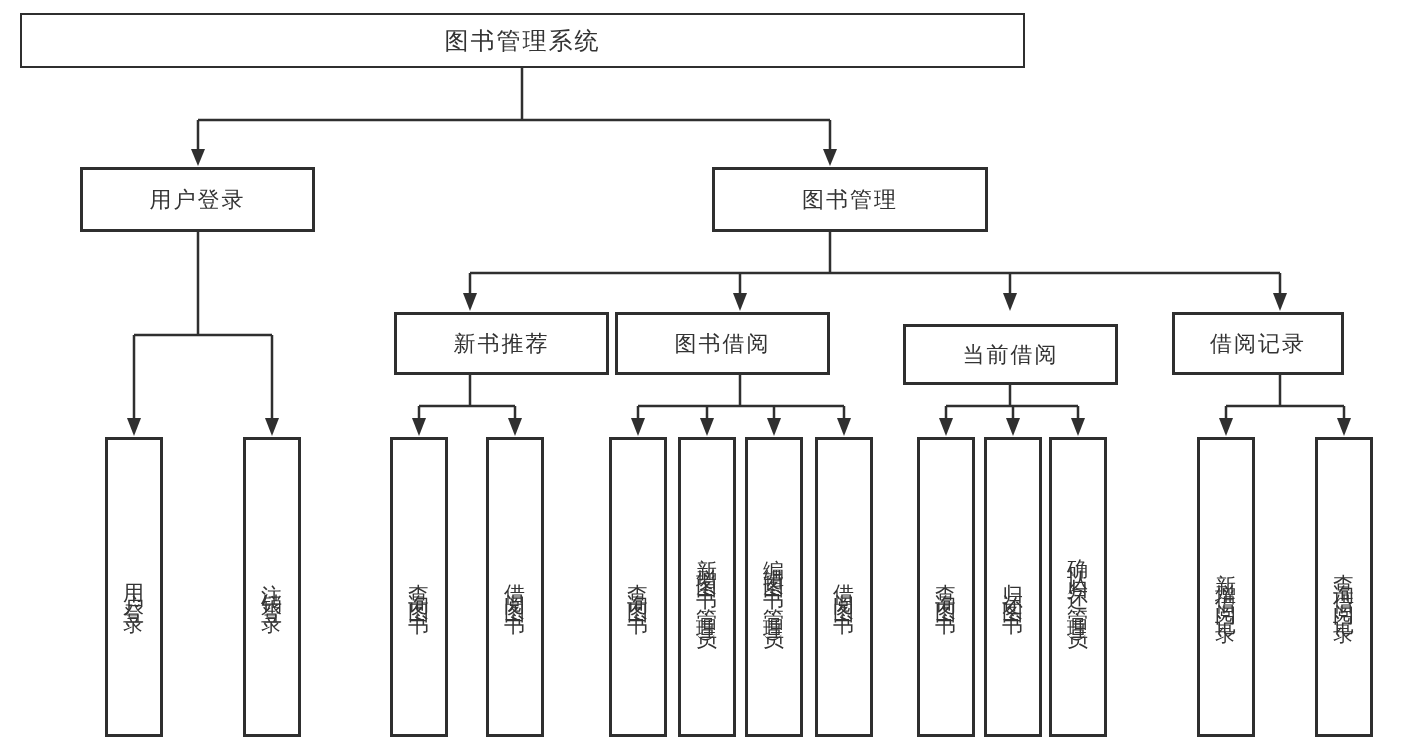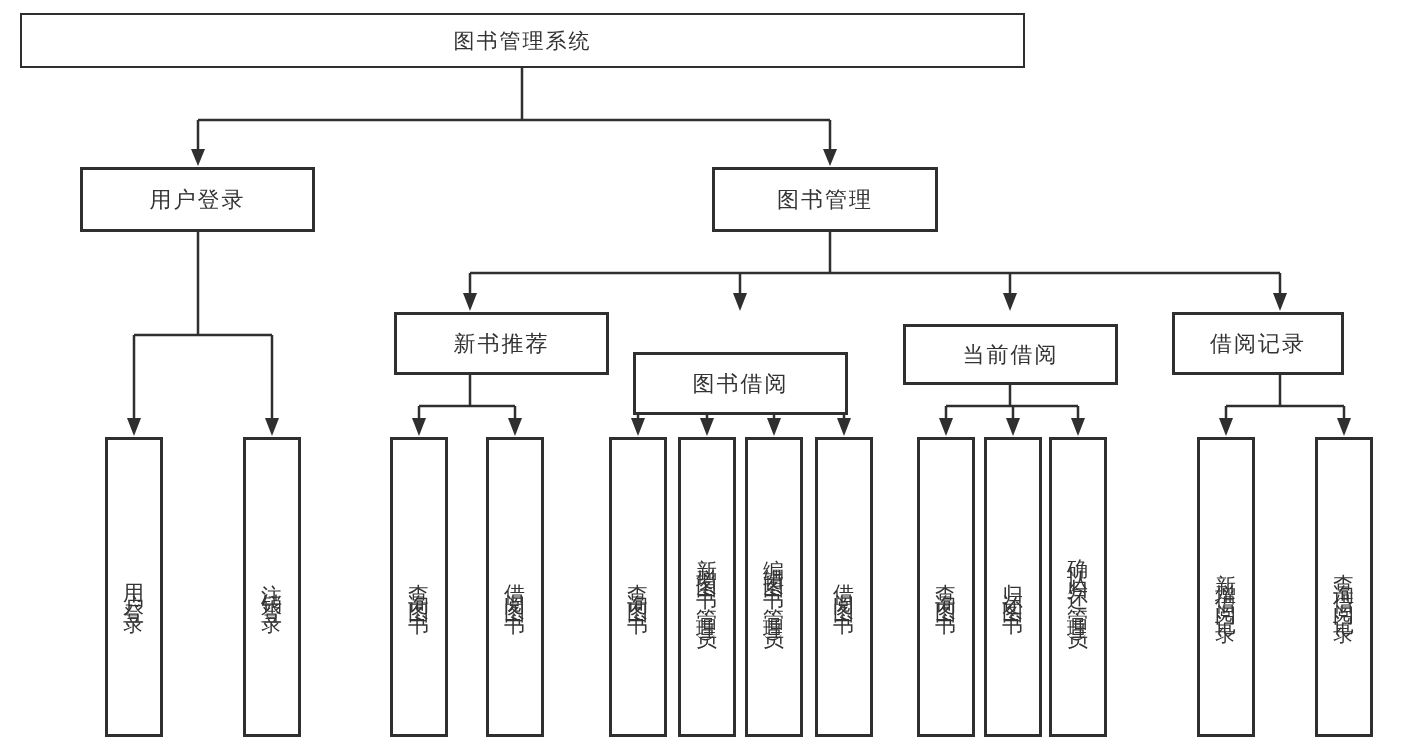--- a/index.html
+++ b/index.html
@@ -41,21 +41,21 @@
     position: absolute;
     box-sizing: border-box;
     background: var(--box-bg);
     border: 3px solid var(--border-color);
     display: flex;
     align-items: center;
     justify-content: center;
     z-index: 2;
   }
   .hbox { font-size: 22px; letter-spacing: 2px; }
-  .hbox.root { border-width: 2px; font-size: 21px; font-family: Liberation Serif, serif; }
+  .hbox.root { border-width: 2px; font-size: 24px; font-family: Liberation Serif, serif; }
   .vbox span {
     writing-mode: vertical-rl;
     -webkit-writing-mode: vertical-rl;
     text-orientation: mixed;
     font-size: 21px;
     letter-spacing: 10px;
     line-height: 1;
     white-space: nowrap;
   }
   #watermark {
@@ -116,28 +116,28 @@
     </g>
   </svg>
 
   <div class="hbox root" style="left:20px; top:13px; width:1005px; height:55px;">
     <span>图书管理系统</span>
   </div>
 
   <div class="hbox" style="left:80px; top:167px; width:235px; height:65px;">
     <span>用户登录</span>
   </div>
-  <div class="hbox" style="left:712px; top:167px; width:226px; height:65px;">
+  <div class="hbox" style="left:712px; top:167px; width:276px; height:65px;">
     <span>图书管理</span>
   </div>
 
   <div class="hbox" style="left:362px; top:312px; width:215px; height:63px;margin-left:32px;">
     <span>新书推荐</span>
   </div>
-  <div class="hbox" style="left:633px; top:312px; width:215px; height:63px;margin-top:40px;">
+  <div class="hbox" style="left:615px; top:312px; width:215px; height:63px;">
     <span>图书借阅</span>
   </div>
   <div class="hbox" style="left:903px; top:324px; width:215px; height:61px;">
     <span>当前借阅</span>
   </div>
   <div class="hbox" style="left:1172px; top:312px; width:172px; height:63px;font-family:Liberation Serif, serif;">
     <span>借阅记录</span>
   </div>
 
   <div class="vbox" style="left:105px; top:437px; width:58px; height:300px;">

